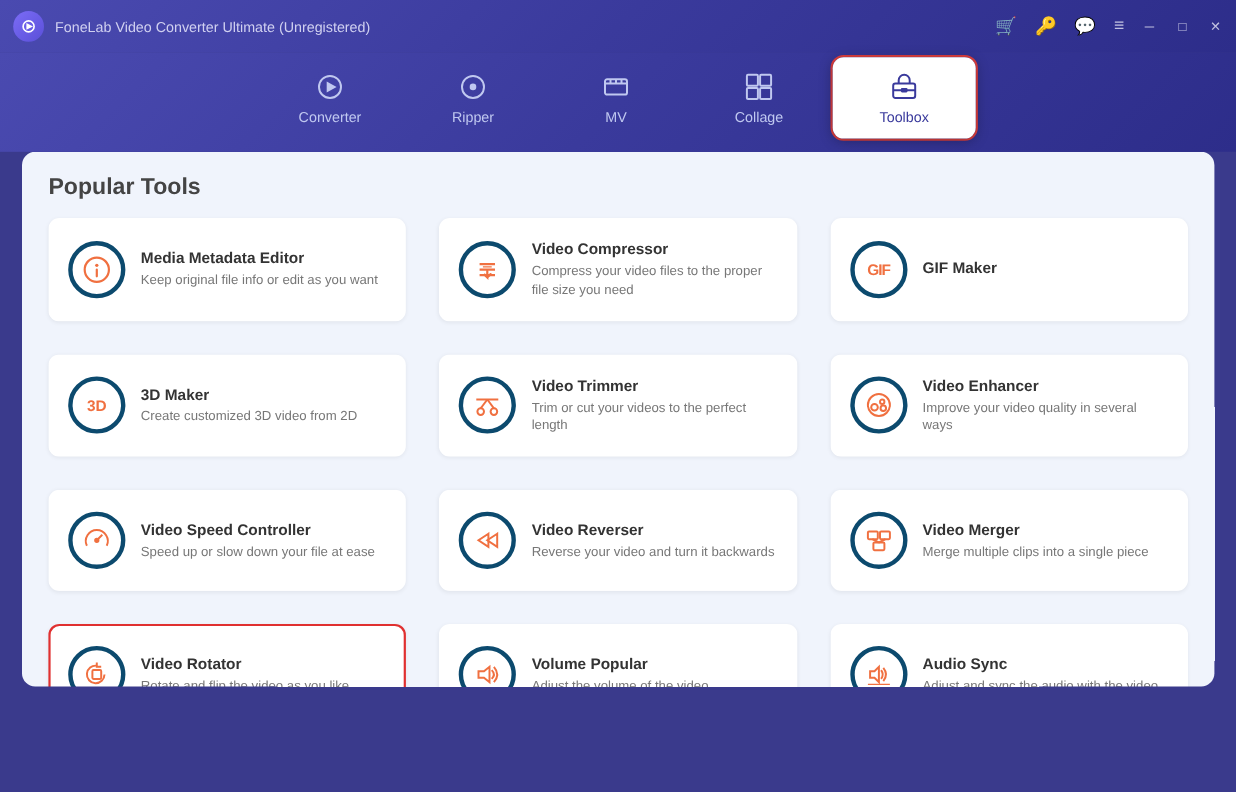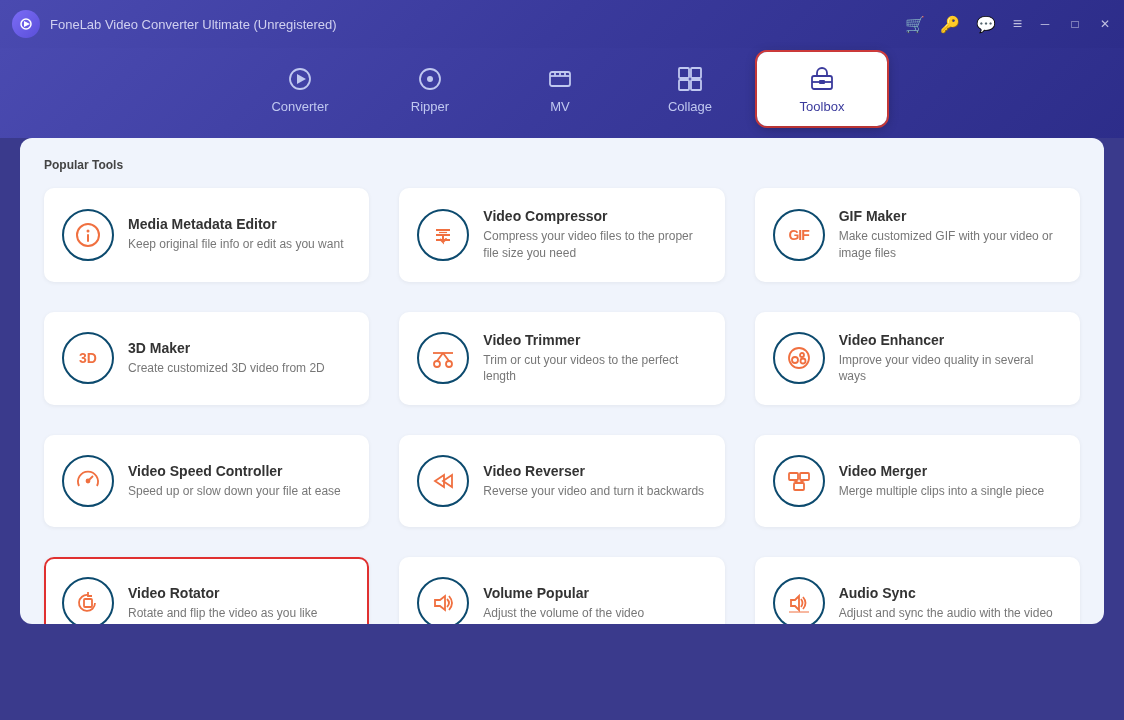--- a/index.html
+++ b/index.html
@@ -105,21 +105,21 @@
     }
     .content-area {
       background: #f0f4fc;
       flex: 1;
       margin: 0 20px 20px 20px;
       border-radius: 12px;
       overflow-y: auto;
       padding: 20px 24px;
     }
     .section-title {
-      font-size: 12px;
+      font-size: 21px;
       font-weight: 600;
       color: #444;
       margin-bottom: 16px;
     }
     .tools-grid {
       display: grid;
       grid-template-columns: repeat(3, 1fr);
       gap: 30px;
     }
     .tool-card {
@@ -134,21 +134,21 @@
       border: 2px solid transparent;
       transition: border 0.2s;
     }
     .tool-card.highlighted {
       border: 2.5px solid #e03030;
     }
     .tool-icon-circle {
       width: 52px;
       height: 52px;
       border-radius: 50%;
-      border: 2px solid #0c4a6e;
+      border: 4px solid #0c4a6e;
       display: flex;
       align-items: center;
       justify-content: center;
       flex-shrink: 0;
       color: #f07040;
       font-size: 22px;
     }
     .tool-info { flex: 1; }
     .tool-name {
       font-size: 14px;
@@ -266,21 +266,20 @@
           <div class="tool-desc">Compress your video files to the proper file size you need</div>
         </div>
       </div>
 
       <div class="tool-card">
         <div class="tool-icon-circle">
           <span style="font-size:14px;font-weight:700;color:#f07040;letter-spacing:-1px;">GIF</span>
         </div>
         <div class="tool-info">
           <div class="tool-name">GIF Maker</div>
-          <div class="tool-desc">Make customized GIF with your video or image files</div>
         </div>
       </div>
 
       <div class="tool-card">
         <div class="tool-icon-circle">
           <span style="font-size:14px;font-weight:700;color:#f07040;">3D</span>
         </div>
         <div class="tool-info">
           <div class="tool-name">3D Maker</div>
           <div class="tool-desc">Create customized 3D video from 2D</div>

